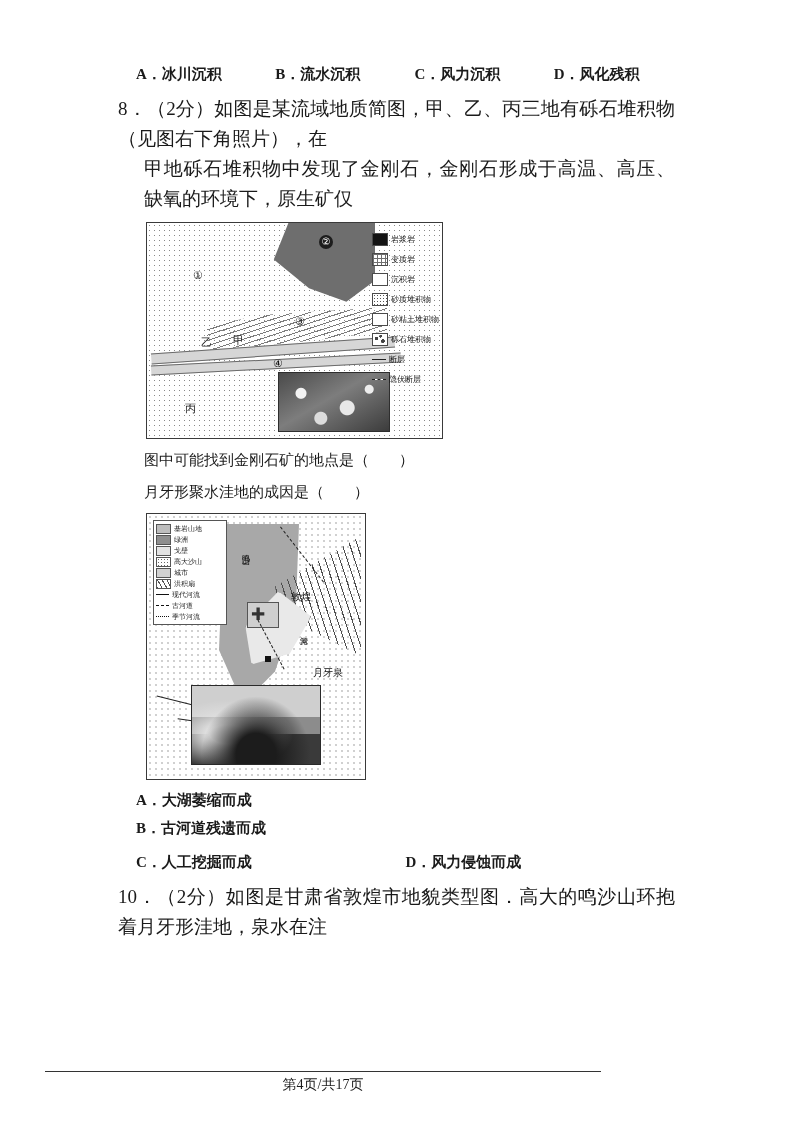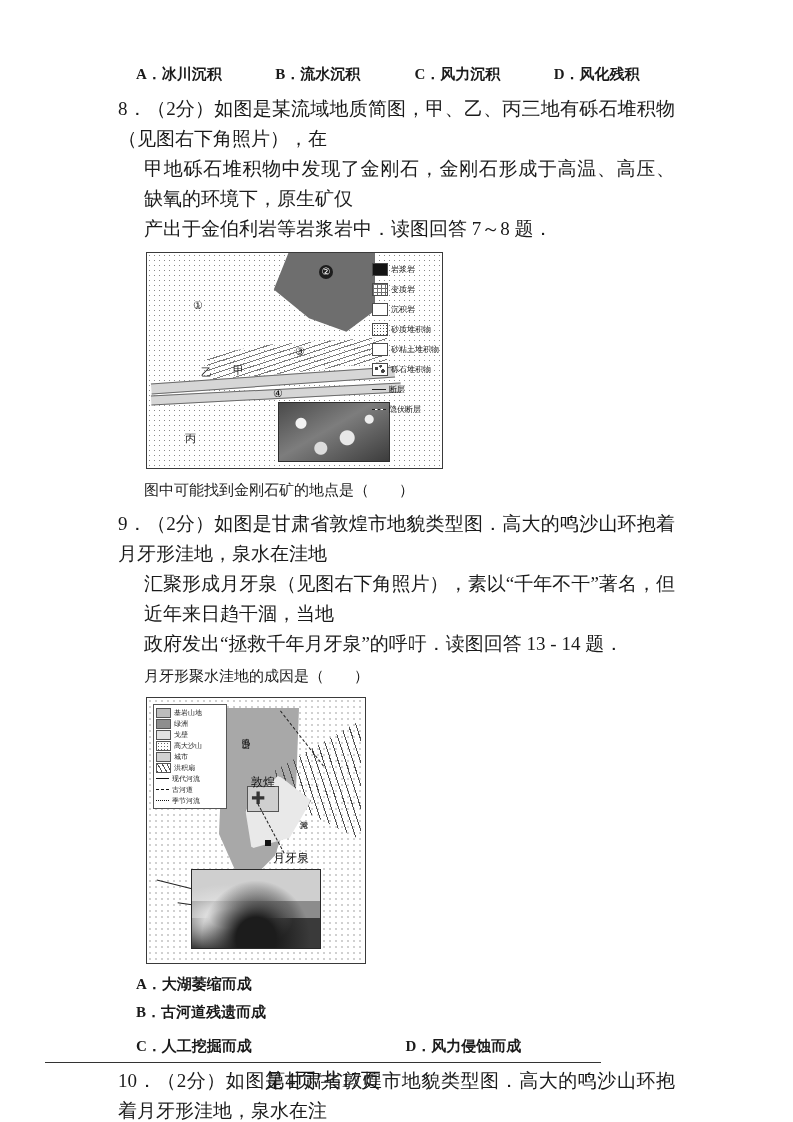--- a/index.html
+++ b/index.html
@@ -271,36 +271,37 @@
   .fig2 .legend2 .sw.l3 { border: none; height: 0; border-top: 1.2px dotted #111; }
   .fig2 .vlabel {
     position: absolute;
     font-size: 8px;
     writing-mode: vertical-rl;
     letter-spacing: 1px;
     color: #111;
   }
   .fig2 .hlabel {
     position: absolute;
-    font-size: 12px;
+    font-size: 10px;
     color: #111;
+    margin-left: 40px;
   }
   .fig2 .marker {
     position: absolute;
     width: 6px; height: 6px;
     background: #111;
   }
 
   .footer {
     position: absolute;
     left: 0;
     bottom: 28px;
     width: 646px;
     text-align: center;
-    font-size: 20px;
+    font-size: 14px;
     color: #1a1a1a;
     font-family: "Liberation Serif", serif;
   }
   .footer .line {
     width: 556px;
     margin: 0 auto 4px auto;
     border-top: 1px solid #333;
   }
 </style>
 </head>
@@ -311,21 +312,20 @@
   <div class="opt-row">
     <div class="indent">A．冰川沉积</div>
     <div>B．流水沉积</div>
     <div>C．风力沉积</div>
     <div>D．风化残积</div>
   </div>
 
   <div class="q">
     <span class="body"><span>8．</span><span>（2分）</span><span>如图是某流域地质简图，甲、乙、丙三地有砾石堆积物（见图右下角照片），在</span></span>
     <span class="cont">甲地砾石堆积物中发现了金刚石，金刚石形成于高温、高压、缺氧的环境下，原生矿仅</span>
-    <span class="cont">产出于金伯利岩等岩浆岩中．读图回答 7～8 题．</span>
   </div>
 
   <div class="fig1">
     <div class="dotfield"></div>
     <div class="darkmass"></div>
     <div class="hatch"></div>
     <div class="band b1"></div>
     <div class="band b2"></div>
 
     <div class="circnum" style="left:46px; top:46px;">①</div>
@@ -371,25 +371,20 @@
       <div class="row">
           <span class="sw dash"></span>
           <span>隐伏断层</span>
         </div>
     </div>
   </div>
 
   <div class="sub-q">图中可能找到金刚石矿的地点是（　　）</div>
 
 
-  <div class="q">
-    <span class="body"><span>9．</span><span>（2分）</span><span>如图是甘肃省敦煌市地貌类型图．高大的鸣沙山环抱着月牙形洼地，泉水在洼地</span></span>
-    <span class="cont">汇聚形成月牙泉（见图右下角照片），素以“千年不干”著名，但近年来日趋干涸，当地</span>
-    <span class="cont">政府发出“拯救千年月牙泉”的呼吁．读图回答 13 - 14 题．</span>
-  </div>
 
   <div class="sub-q">月牙形聚水洼地的成因是（　　）</div>
 
   <div class="fig2">
     <div class="dotbg"></div>
     <div class="grayzone"></div>
     <div class="fan"></div>
     <div class="dunes"></div>
     <div class="city"></div>
     <div class="cityplus">✚</div>

